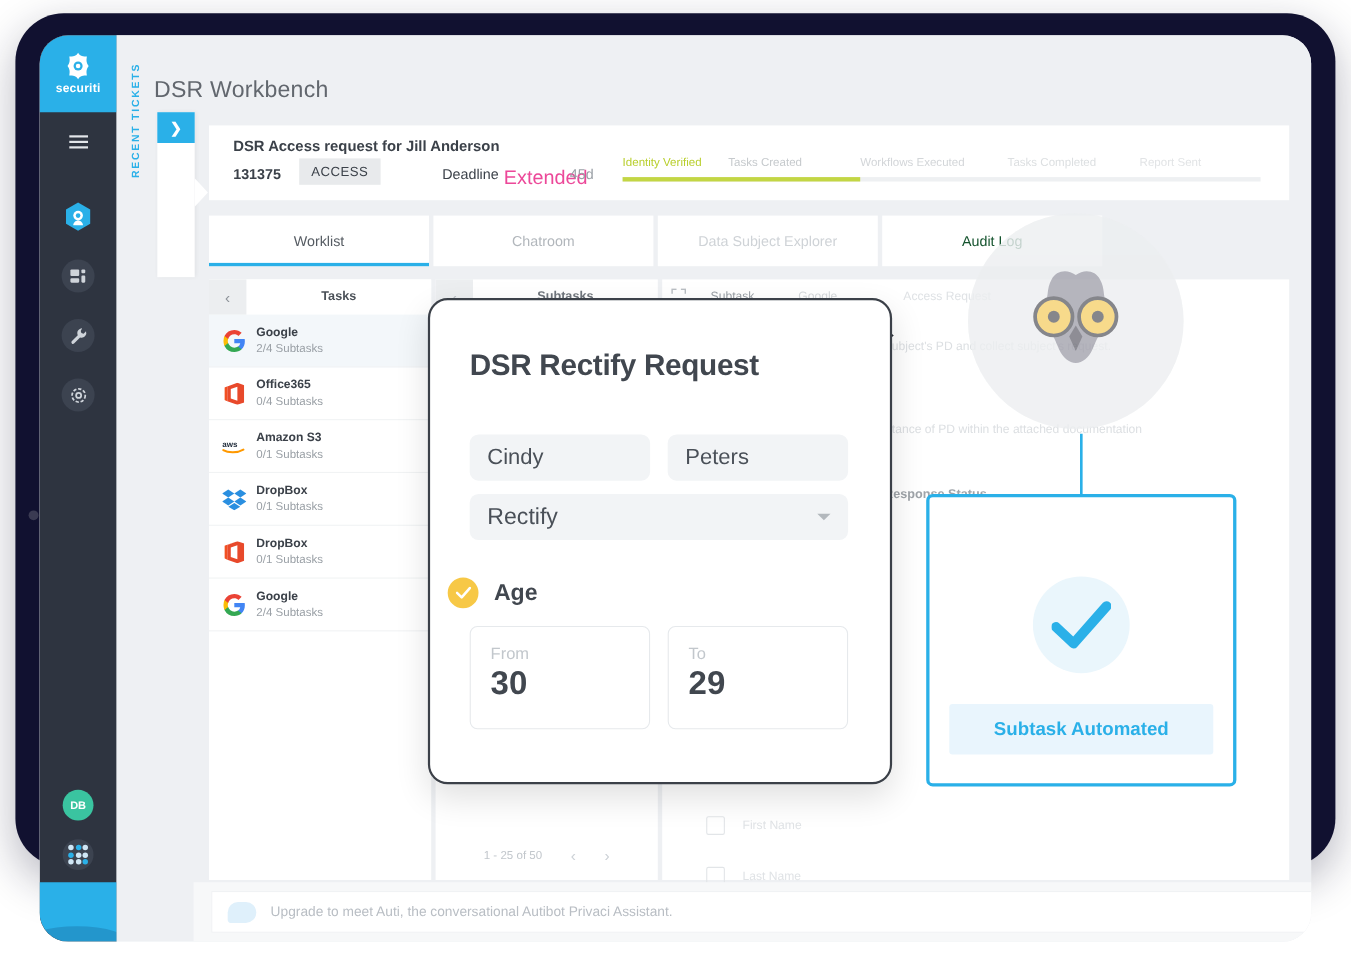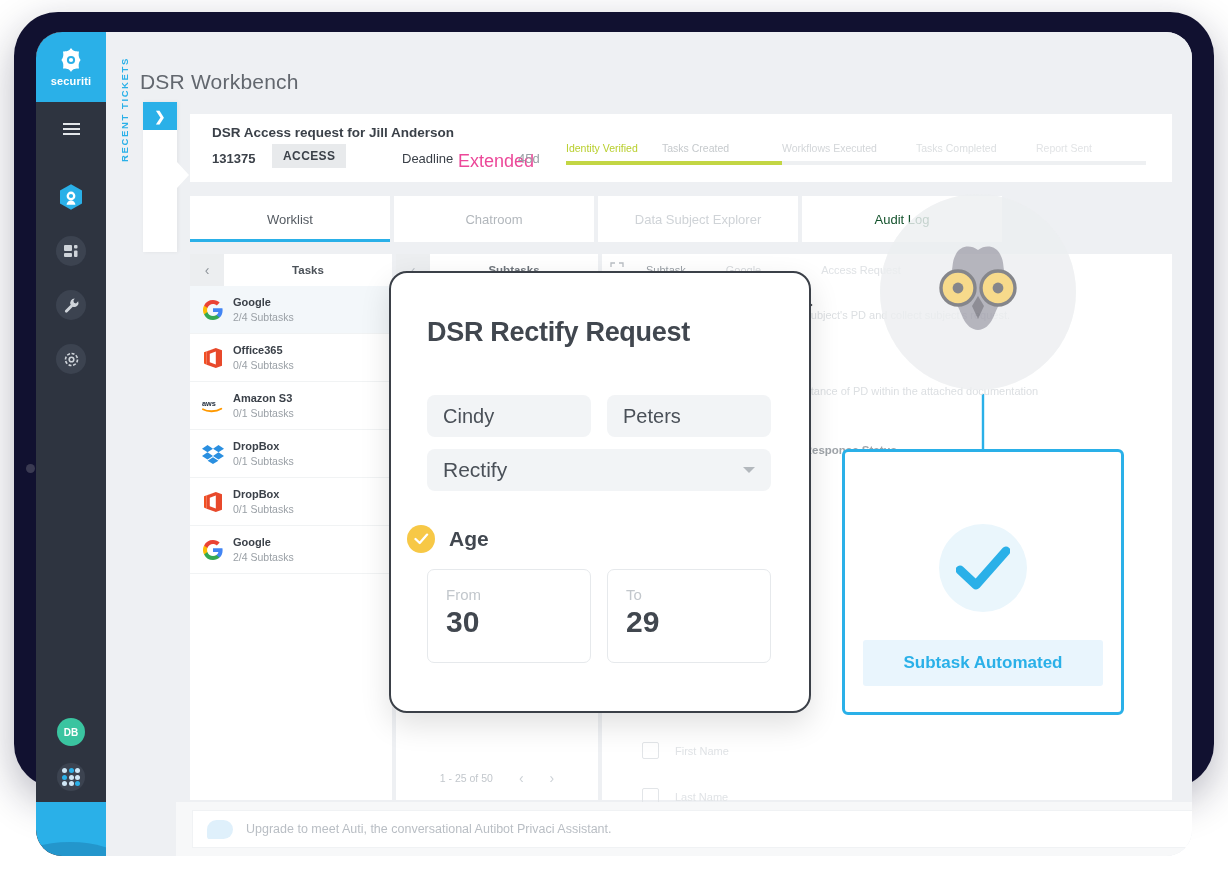--- a/index.html
+++ b/index.html
@@ -135,21 +135,21 @@
   #req-header {
     position: absolute; left: 84px; top: 82px;
     width: 982px; height: 68px;
     background: #fff;
   }
   #req-title { position: absolute; left: 22px; top: 11px; font-size: 13.5px; font-weight: bold; color: #3b4149; }
   #req-id { position: absolute; left: 22px; top: 37px; font-size: 13px; font-weight: bold; color: #3b4149; }
   #req-type {
     position: absolute; left: 82px; top: 30px;
     background: #e8eaec; color: #3b4149;
-    font-size: 12px; font-weight: bold; letter-spacing: .4px;
+    font-size: 12px; font-weight: normal; letter-spacing: .4px;
     padding: 5px 11px;
   }
   #deadline-label { position: absolute; left: 212px; top: 37px; font-size: 13px; color: #3b4149; }
   #deadline-ext { position: absolute; left: 268px; top: 37px; font-size: 18px; color: #ec4899; }
   #deadline-days { position: absolute; left: 328px; top: 37px; font-size: 13px; color: #9aa0a6; }
 
   
   #stepper { position: absolute; left: 376px; top: 28px; width: 580px; }
   #stepper-labels { display: flex; gap: 0; font-size: 10.5px; }
   #stepper-labels .step { white-space: nowrap; }

